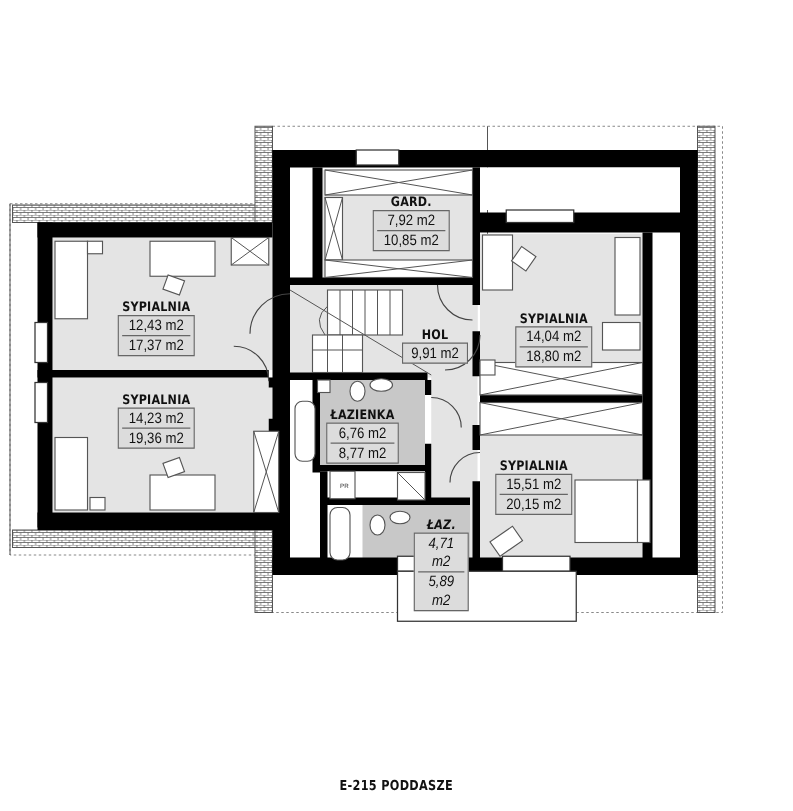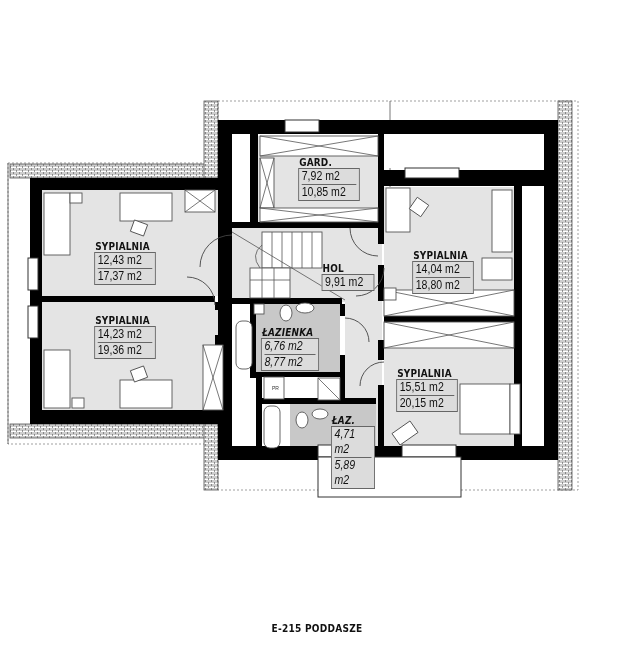--- a/index.html
+++ b/index.html
@@ -8,21 +8,21 @@
   .wall { fill: #000; }
   .floor { fill: #e4e4e4; }
   .floor-dark { fill: #c8c8c8; }
   .white { fill: #ffffff; }
   .thin { fill: none; stroke: #555; stroke-width: 0.8; }
   .dash { fill: none; stroke: #777; stroke-width: 0.7; stroke-dasharray: 2 2; }
   .brick { fill: url(#brickPat); stroke: #555; stroke-width: 0.8; }
   .furn { fill: #fff; stroke: #555; stroke-width: 0.9; }
   .door { fill: none; stroke: #444; stroke-width: 0.9; }
   .win { fill: #fff; stroke: #333; stroke-width: 1; }
-  .lbl { position: absolute; text-align: left; color: #111; }
+  .lbl { position: absolute; text-align: center; color: #111; }
   .room-name { font-family: "DejaVu Sans", sans-serif; font-weight: bold; font-size: 10.5px; letter-spacing: 0.2px; transform: scaleX(0.85); white-space: nowrap; }
   .area-box { border: 1px solid #666; background: #dcdcdc; font-family: "Liberation Sans", sans-serif; font-size: 12px; line-height: 15px; padding: 0 3px; transform: scaleX(0.88); }
   .area-box div + div { border-top: 1px solid #666; }
   .title { position: absolute; left: 0; width: 634px; top: 622px; text-align: center; font-family: "DejaVu Sans", sans-serif; font-weight: bold; font-size: 11px; letter-spacing: 0.3px; transform: scaleX(0.82); color: #111; }
 </style>
 </head>
 <body>
 
 <svg id="plan" viewBox="0 0 634 649" xmlns="http://www.w3.org/2000/svg">
   <defs>
@@ -208,21 +208,21 @@
 </div>
 
 <div class="lbl" style="left:90px;top:314px;width:70px;">
   <div class="room-name">SYPIALNIA</div>
   <div class="area-box">
       <div>14,23 m2</div>
       <div>19,36 m2</div>
     </div>
 </div>
 
-<div class="lbl" style="left:257px;top:326px;width:66px;font-style:italic;">
+<div class="lbl" style="left:257px;top:326px;width:66px;">
   <div class="room-name">ŁAZIENKA</div>
   <div class="area-box">
       <div>6,76 m2</div>
       <div>8,77 m2</div>
     </div>
 </div>
 
 <div class="lbl" style="left:392px;top:367px;width:70px;">
   <div class="room-name">SYPIALNIA</div>
   <div class="area-box">

